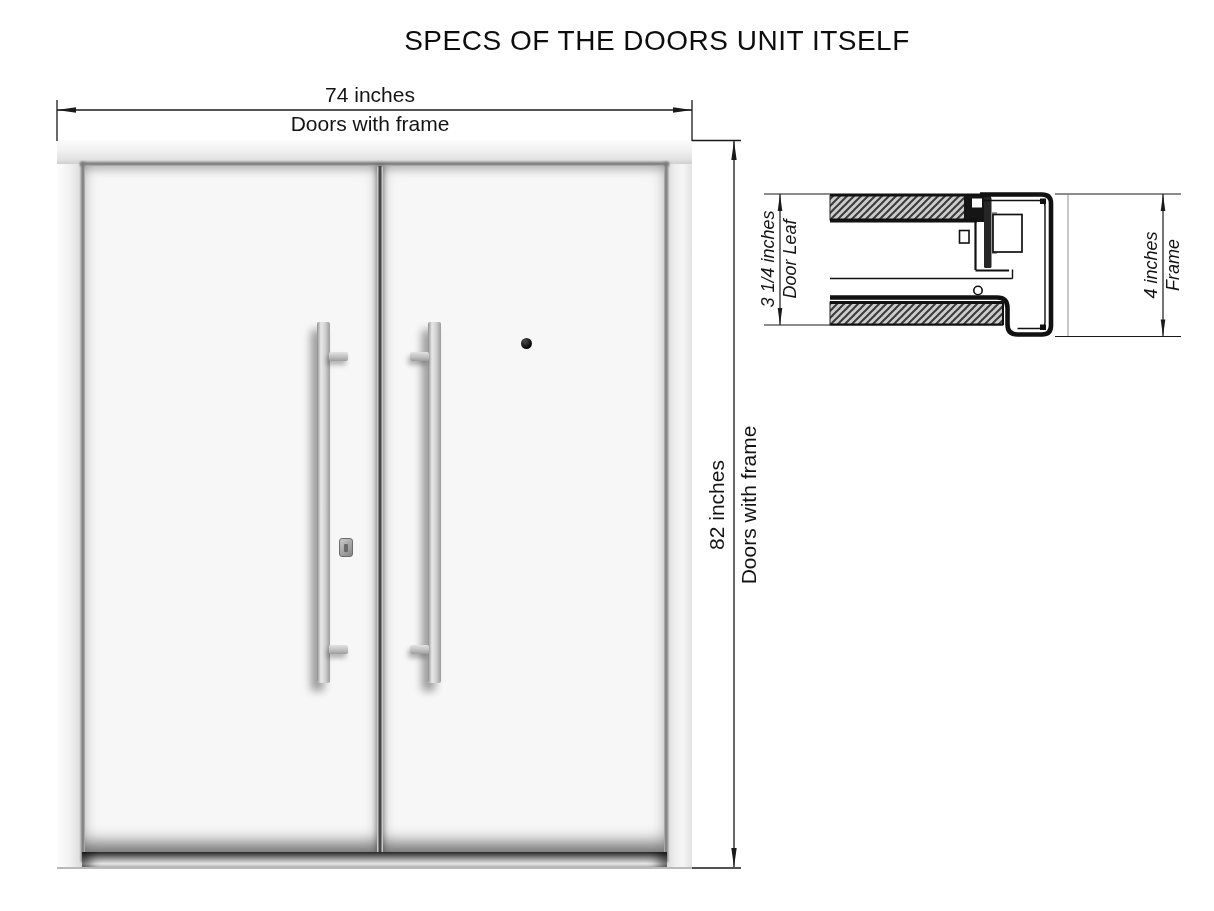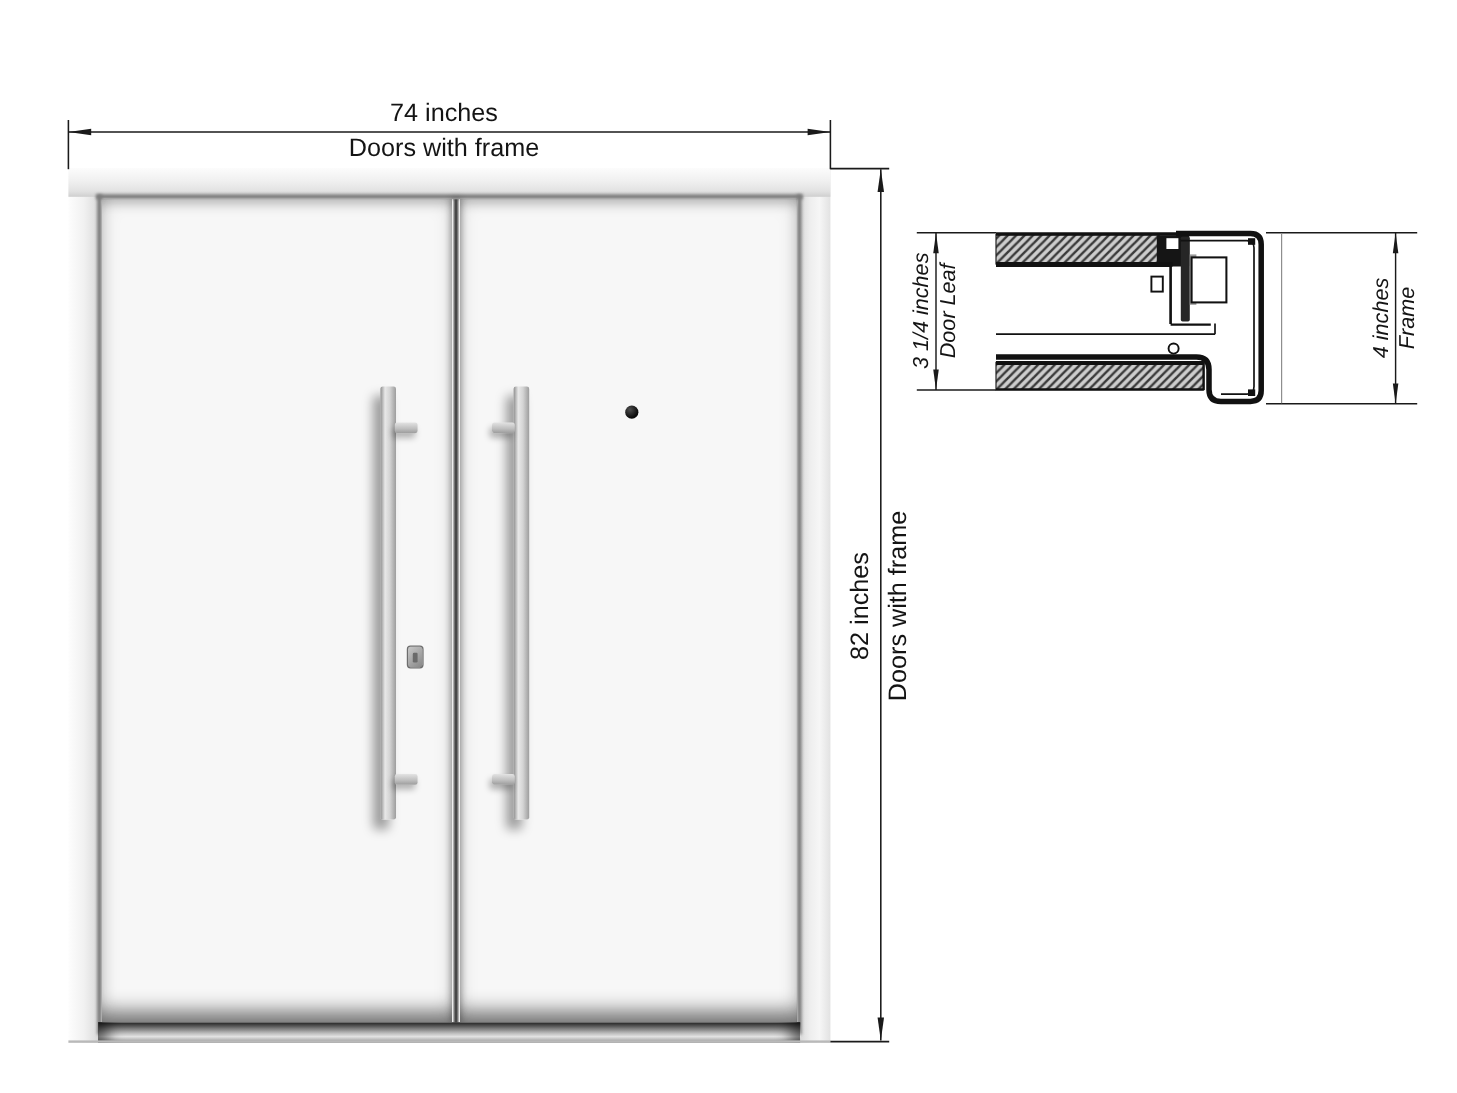--- a/index.html
+++ b/index.html
@@ -198,20 +198,21 @@
       <rect x="1040" y="198.5" width="6" height="5.5" fill="#111"></rect>
       <rect x="1040" y="324.5" width="6" height="5.5" fill="#111"></rect>
 
       <rect x="830" y="302" width="173" height="23" fill="url(#hatch)" stroke="#222" stroke-width="1"></rect>
       <path d="M830,302.5 H1003" stroke="#111" stroke-width="3.2"></path>
       <path d="M830,324.5 H1003" stroke="#111" stroke-width="2"></path>
       <path d="M1003,302 V325" stroke="#111" stroke-width="2"></path>
     </g>
   </svg>
 
+  <div class="htext title-text ztext" style="left:657px;top:41px;">SPECS OF THE DOORS UNIT ITSELF</div>
 
   <div class="htext dim-text ztext" style="left:370px;top:95px;">74 inches</div>
   <div class="htext dim-text ztext" style="left:370px;top:124px;">Doors with frame</div>
 
   <div class="vtext dim-text ztext" style="left:717px;top:505px;">82 inches</div>
   <div class="vtext dim-text ztext" style="left:749px;top:505px;">Doors with frame</div>
 
   <div class="vtext sec-text ztext" style="left:768px;top:259px;">3 1/4 inches</div>
   <div class="vtext sec-text ztext" style="left:790px;top:259px;">Door Leaf</div>
 

